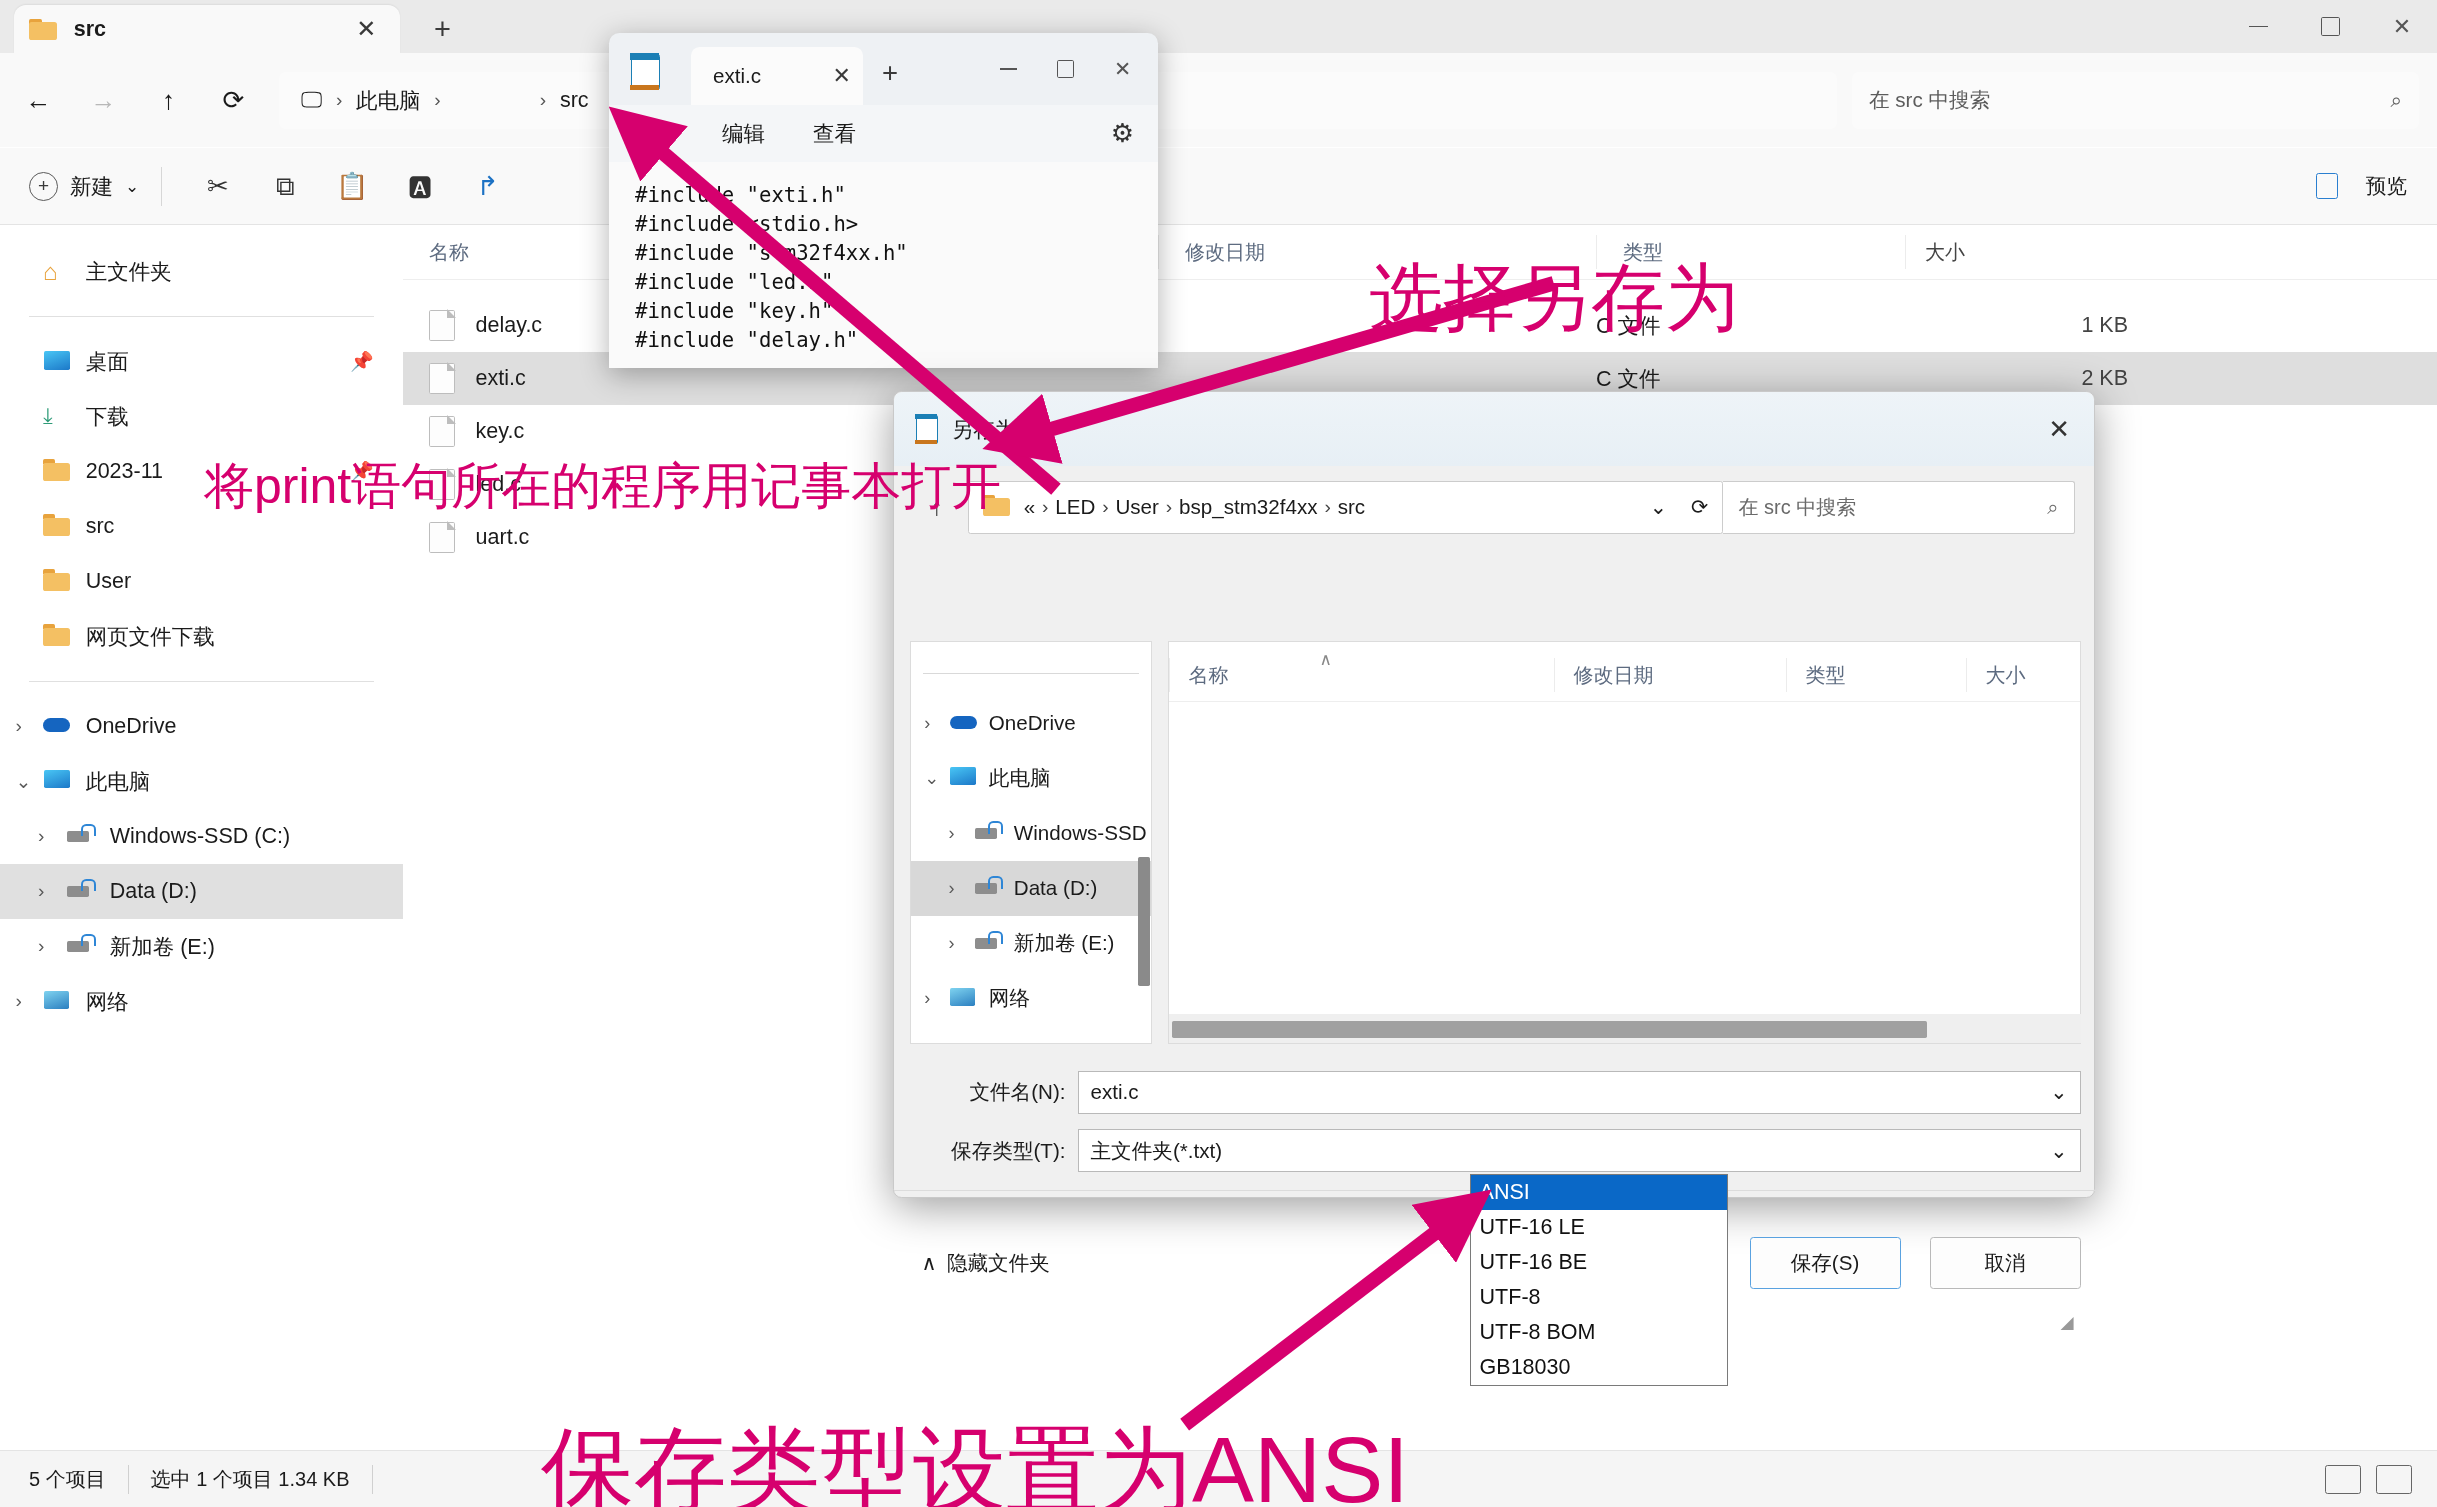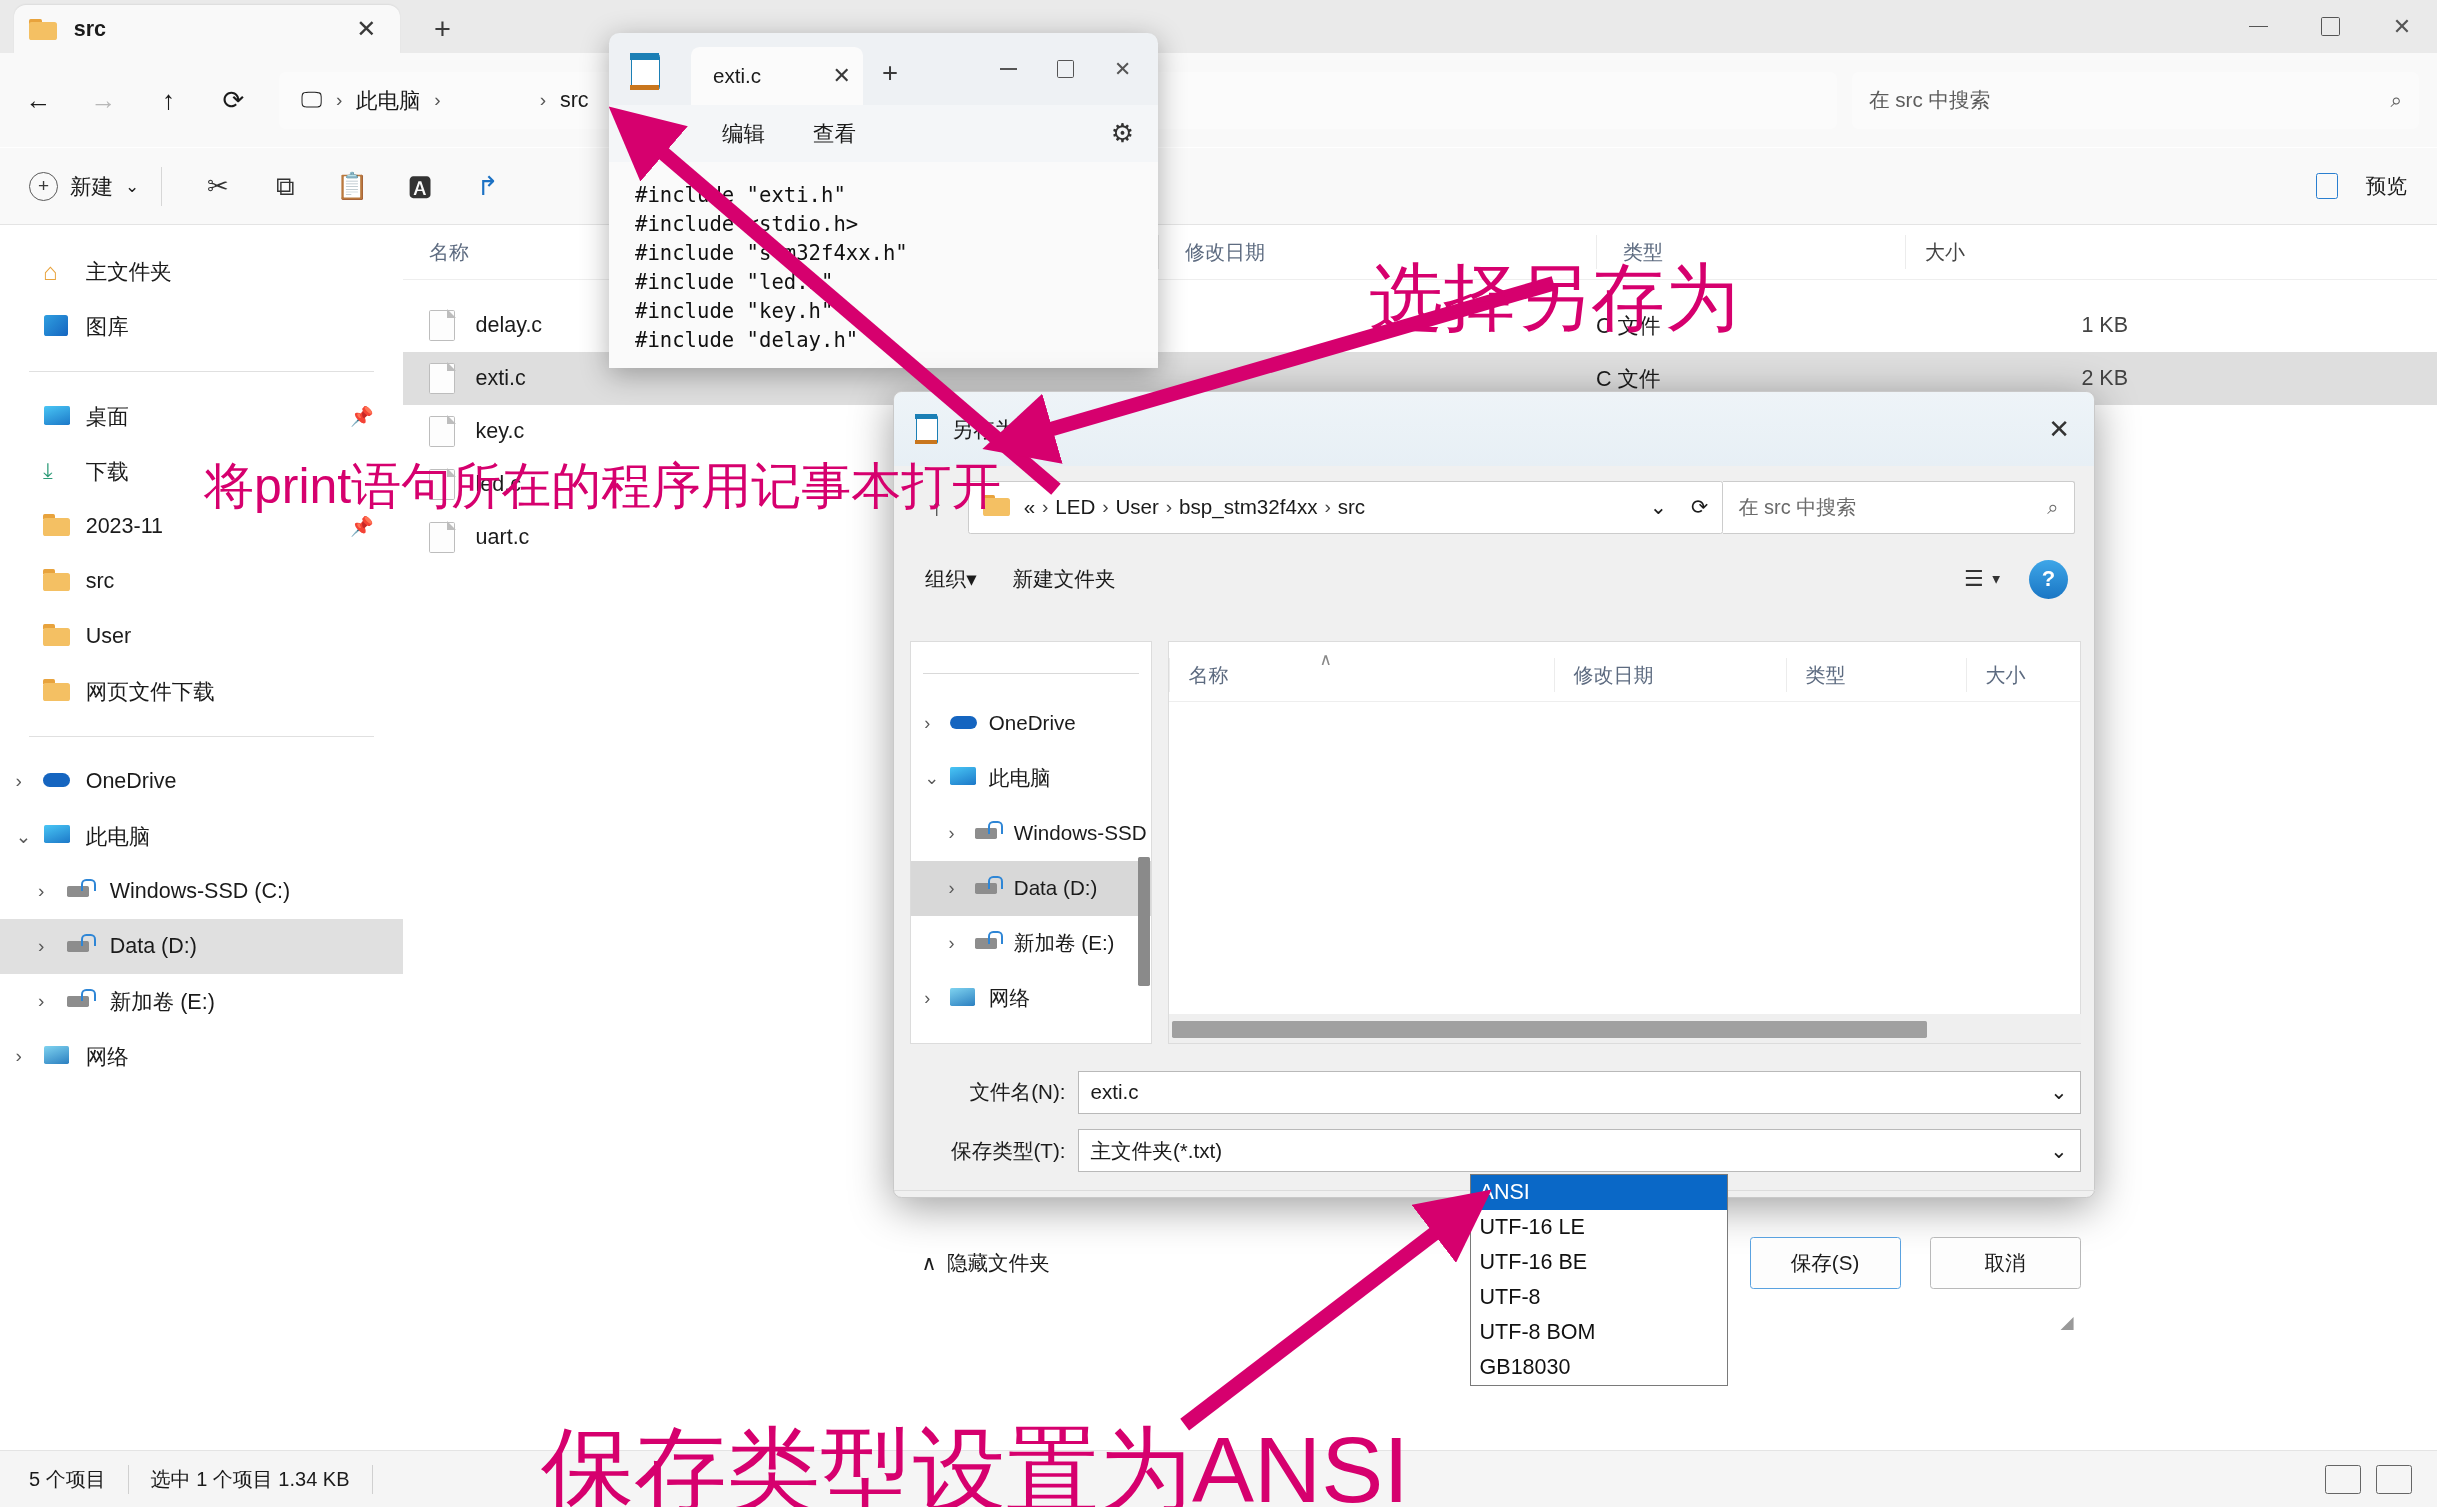--- a/index.html
+++ b/index.html
@@ -361,24 +361,20 @@
       <div class="tb-preview">
         <span style="border:1.7px solid #2a7fd0;border-radius:2.6px;width:22px;height:26px;display:inline-block"></span>
         <span>预览</span>
       </div>
     </div>
 
     <div class="exp-sidebar">
       <div class="side-item">
         <span class="sico home">⌂</span>
         <span>主文件夹</span>
-      </div>
-      <div class="side-item">
-        <span class="sico gallery"></span>
-        <span>图库</span>
       </div>
       <div class="side-divider"></div>
 
       <div class="side-item">
         <span class="sico desk"></span>
         <span>桌面</span>
         <span class="pin">📌</span>
       </div>
       <div class="side-item">
         <span class="sico dl">⤓</span>
@@ -551,31 +547,20 @@
           <span>⌄</span>
           <span>⟳</span>
         </span>
       </div>
       <div class="sa-search">
         <span>在 src 中搜索</span>
         <span>⌕</span>
       </div>
     </div>
 
-    <div class="sa-cmdbar">
-      <span>
-        <span>组织</span><span>▾</span>
-      </span>
-      <span>新建文件夹</span>
-      <span class="sa-viewbtn">
-        <span>☰</span>
-        <span style="font-size:15.5px">▾</span>
-      </span>
-      <span class="sa-help">?</span>
-    </div>
 
     <div class="sa-main">
       <div class="sa-tree">
         <div class="sa-tree-top"></div>
         <div class="sa-tree-divider"></div>
         <div style="height:22px"></div>
         <div class="sa-titem">
           <span class="sa-tchev">›</span>
           <span class="sico onedrive"></span>
           <span>OneDrive</span>

